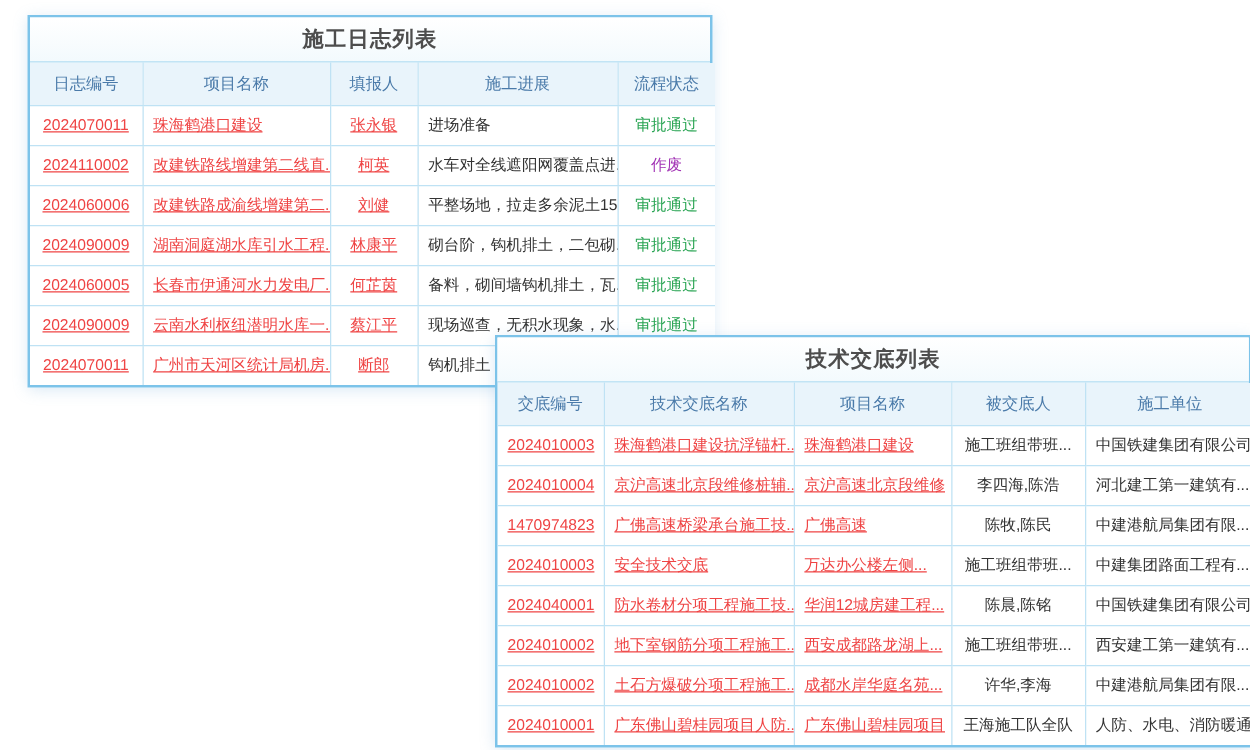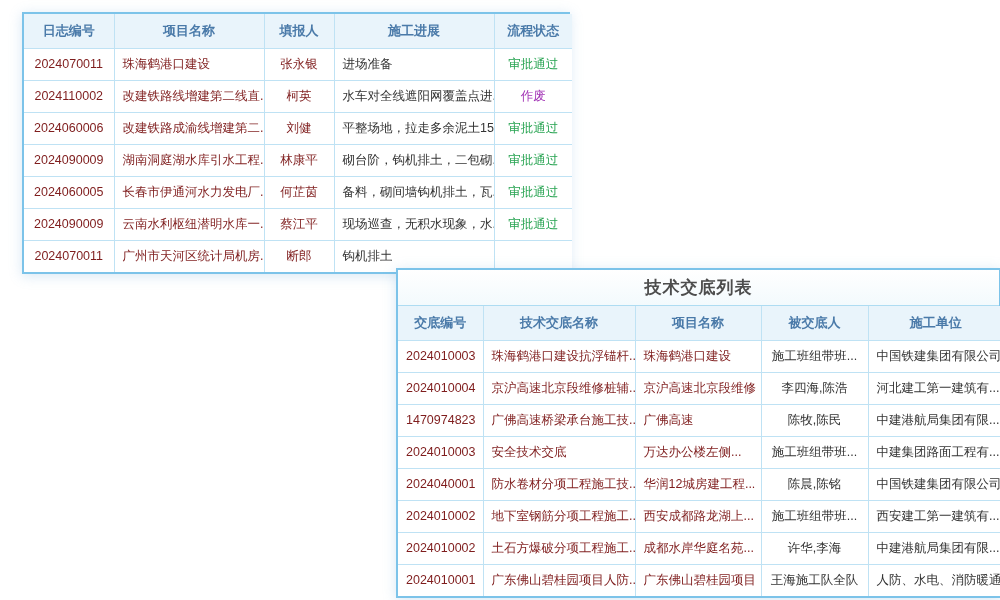--- a/index.html
+++ b/index.html
@@ -25,21 +25,21 @@
     color:#4d4d4d;
     background:linear-gradient(#ffffff,#f3fafd);
     border-bottom:1px solid #aedcf2;
     letter-spacing:1px;
   }
   table { border-collapse:collapse; table-layout:fixed; width:100%; }
   th {
     background:#e9f4fb;
     color:#4a7aa9;
     font-size:13px;
-    font-weight:bold;
+    font-weight:normal;
     height:34px;
     border:1px solid #bfe2f4;
     text-align:center;
     overflow:hidden;
     white-space:nowrap;
   }
   td {
     height:32px;
     font-size:12.5px;
     border:1px solid #bfe2f4;
@@ -48,32 +48,33 @@
     overflow:hidden;
     color:#333333;
     background:#ffffff;
   }
   th:first-child, td:first-child { border-left:none; }
   th:last-child,  td:last-child  { border-right:none; }
   thead th { border-top:none; }
   tbody tr:last-child td { border-bottom:none; }
   td.c { text-align:center; }
   td.l { text-align:left; }
-  td.link { color:#7f1d1d; cursor:pointer; }
+  td.link { color:#ef4444; cursor:pointer;text-decoration:underline; }
   td.status { text-align:center; }
   td.status[data-status="approved"] { color:#28a452;margin-top:16px; }
   td.status[data-status="voided"]   { color:#a233b5; }
 
   #log-panel        { left:22px;  top:12px;  width:548px; z-index:1; }
   #disclosure-panel { left:396px; top:268px; width:605px; z-index:2; }
 </style>
 </head>
 <body>
 
 <div class="panel" id="log-panel">
+  <div class="panel-title">施工日志列表</div>
   <table>
     <colgroup>
       <col style="width:90px">
         <col style="width:150px">
         <col style="width:70px">
         <col style="width:160px">
         <col style="width:78px">
     </colgroup>
     <thead>
       <tr>

